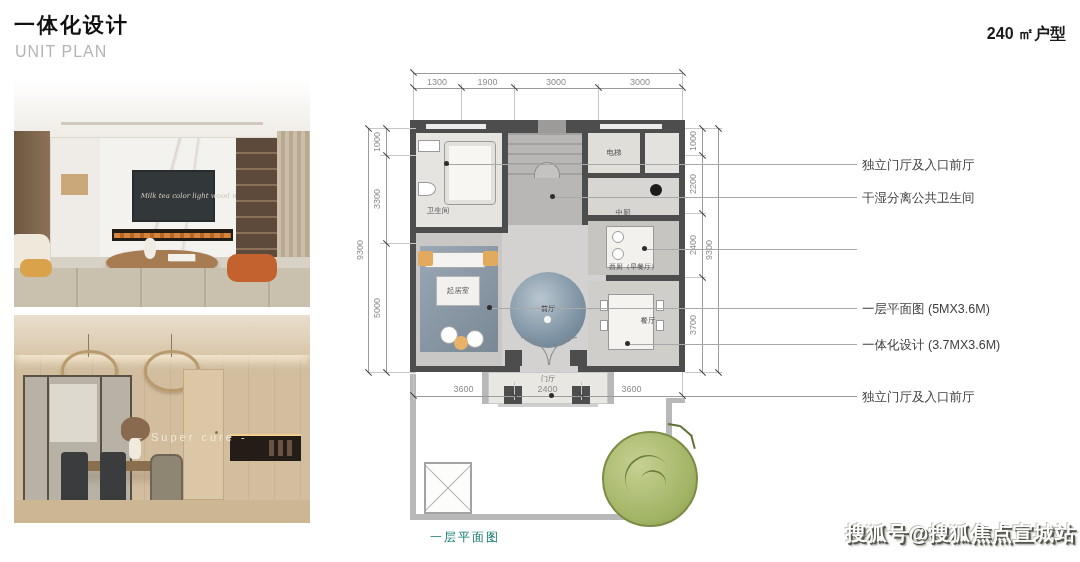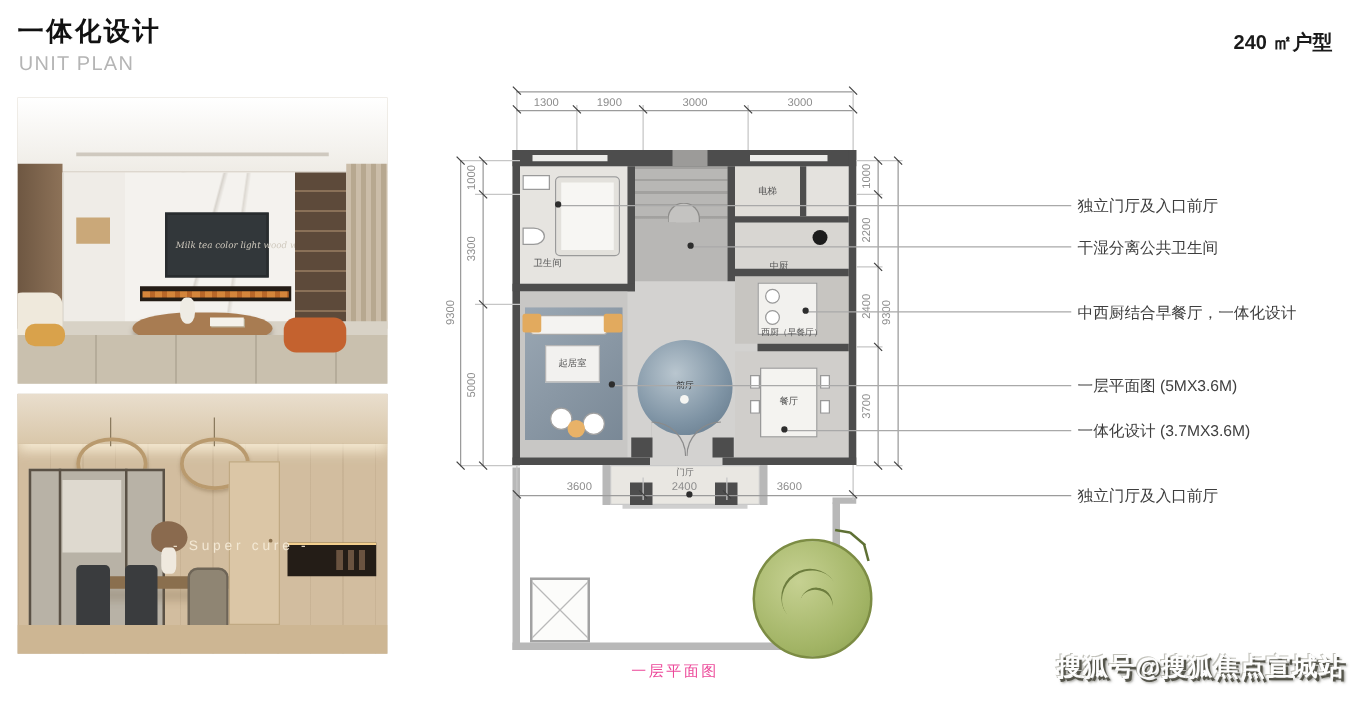--- a/index.html
+++ b/index.html
@@ -14,21 +14,21 @@
   .lwall{background:#b8b8b8}
   .dimline{background:#9b9b9b}
   .ext{background:#c6c6c6}
   .tick{width:9px;height:1px;background:#3f3f3f;transform:rotate(45deg)}
   .dimlab{font-size:9px;color:#8d8d8d;text-align:center;line-height:10px;white-space:nowrap}
   .dimlab.v{writing-mode:vertical-rl;transform:rotate(180deg)}
   .leader{background:#a9a9a9;height:1px}
   .ldot{width:5px;height:5px;border-radius:50%;background:#2d2d2d}
   .anno{font-size:12.5px;color:#3e3e3e;white-space:nowrap}
   .roomlab{font-size:7.5px;color:#555;text-align:center;white-space:nowrap;line-height:10px}
-  .caption{font-size:12px;color:#ec4899;letter-spacing:2px;text-align:center}
+  .caption{font-size:12px;color:#0f766e;letter-spacing:2px;}
   .watermark{font-size:20px;font-weight:bold;color:#fdfdfd;letter-spacing:1px;white-space:nowrap;
     text-shadow:2px 2px 0 #55554b,3px 3px 2px rgba(70,70,60,.55),-1px -1px 0 rgba(120,120,105,.45)}
   .tv-script{font-family:"DejaVu Serif",serif;font-style:italic;font-size:7px;color:#cfc9bd;white-space:nowrap}
   .sc-script{font-size:11px;letter-spacing:3px;color:#f3e8d4;white-space:nowrap}
 </style>
 </head>
 <body>
 
 <div class="abs hdr-title">一体化设计</div>
 <div class="abs hdr-sub">UNIT PLAN</div>
@@ -129,21 +129,21 @@
     <div class="abs" style="left:100px;top:152px;width:76px;height:76px;border-radius:50%;background:radial-gradient(circle at 40% 35%,#b9c6cf,#7e93a4 60%,#5f7486)"></div>
     <div class="abs roomlab" style="left:100px;top:184px;width:76px;color:#2e2e2e;font-size:7px">前厅</div>
     <div class="abs" style="left:134px;top:196px;width:7px;height:7px;background:#f5f5f2;border-radius:50%"></div>
 
     <div class="abs" style="left:178px;top:161px;width:91px;height:85px;background:#d0cecb"></div>
     <div class="abs" style="left:198px;top:174px;width:46px;height:56px;background:#f4f3f0;border:1px solid #999"></div>
     <div class="abs" style="left:190px;top:180px;width:8px;height:11px;background:#fff;border:1px solid #999"></div>
     <div class="abs" style="left:190px;top:200px;width:8px;height:11px;background:#fff;border:1px solid #999"></div>
     <div class="abs" style="left:246px;top:180px;width:8px;height:11px;background:#fff;border:1px solid #999"></div>
     <div class="abs" style="left:246px;top:200px;width:8px;height:11px;background:#fff;border:1px solid #999"></div>
-    <div class="abs roomlab" style="left:198px;top:196px;width:46px">餐厅</div>
+    <div class="abs roomlab" style="left:215px;top:196px;width:46px">餐厅</div>
 
     <div class="abs wall" style="left:0;top:0;width:275px;height:13px"></div>
     <div class="abs" style="left:16px;top:4px;width:60px;height:5px;background:#ececea"></div>
     <div class="abs" style="left:190px;top:4px;width:62px;height:5px;background:#ececea"></div>
     <div class="abs" style="left:128px;top:0;width:28px;height:13px;background:#9c9b99"></div>
     <div class="abs wall" style="left:0;top:0;width:6px;height:252px"></div>
     <div class="abs wall" style="left:269px;top:0;width:6px;height:252px"></div>
     <div class="abs wall" style="left:0;top:246px;width:110px;height:6px"></div>
     <div class="abs wall" style="left:168px;top:246px;width:107px;height:6px"></div>
     <div class="abs wall" style="left:92px;top:13px;width:6px;height:100px"></div>
@@ -263,20 +263,19 @@
   <div class="abs leader" style="left:645px;top:249px;width:212px"></div>
   <div class="abs ldot" style="left:642px;top:246px"></div>
   <div class="abs leader" style="left:490px;top:308px;width:367px"></div>
   <div class="abs ldot" style="left:487px;top:305px"></div>
   <div class="abs leader" style="left:628px;top:344px;width:229px"></div>
   <div class="abs ldot" style="left:625px;top:341px"></div>
   <div class="abs ldot" style="left:549px;top:393px"></div>
 
   <div class="abs anno" style="left:862px;top:157px">独立门厅及入口前厅</div>
   <div class="abs anno" style="left:862px;top:190px">干湿分离公共卫生间</div>
-  <div class="abs anno" style="left:862px;top:242px">中西厨结合早餐厅，一体化设计</div>
   <div class="abs anno" style="left:862px;top:301px">一层平面图 (5MX3.6M)</div>
   <div class="abs anno" style="left:862px;top:337px">一体化设计 (3.7MX3.6M)</div>
   <div class="abs anno" style="left:862px;top:389px">独立门厅及入口前厅</div>
 </div>
 
 <div class="abs caption" style="left:430px;top:529px;width:220px">一层平面图</div>
 <div class="abs watermark" style="right:4px;top:520px">搜狐号@搜狐焦点宣城站</div>
 
 </body></html>

